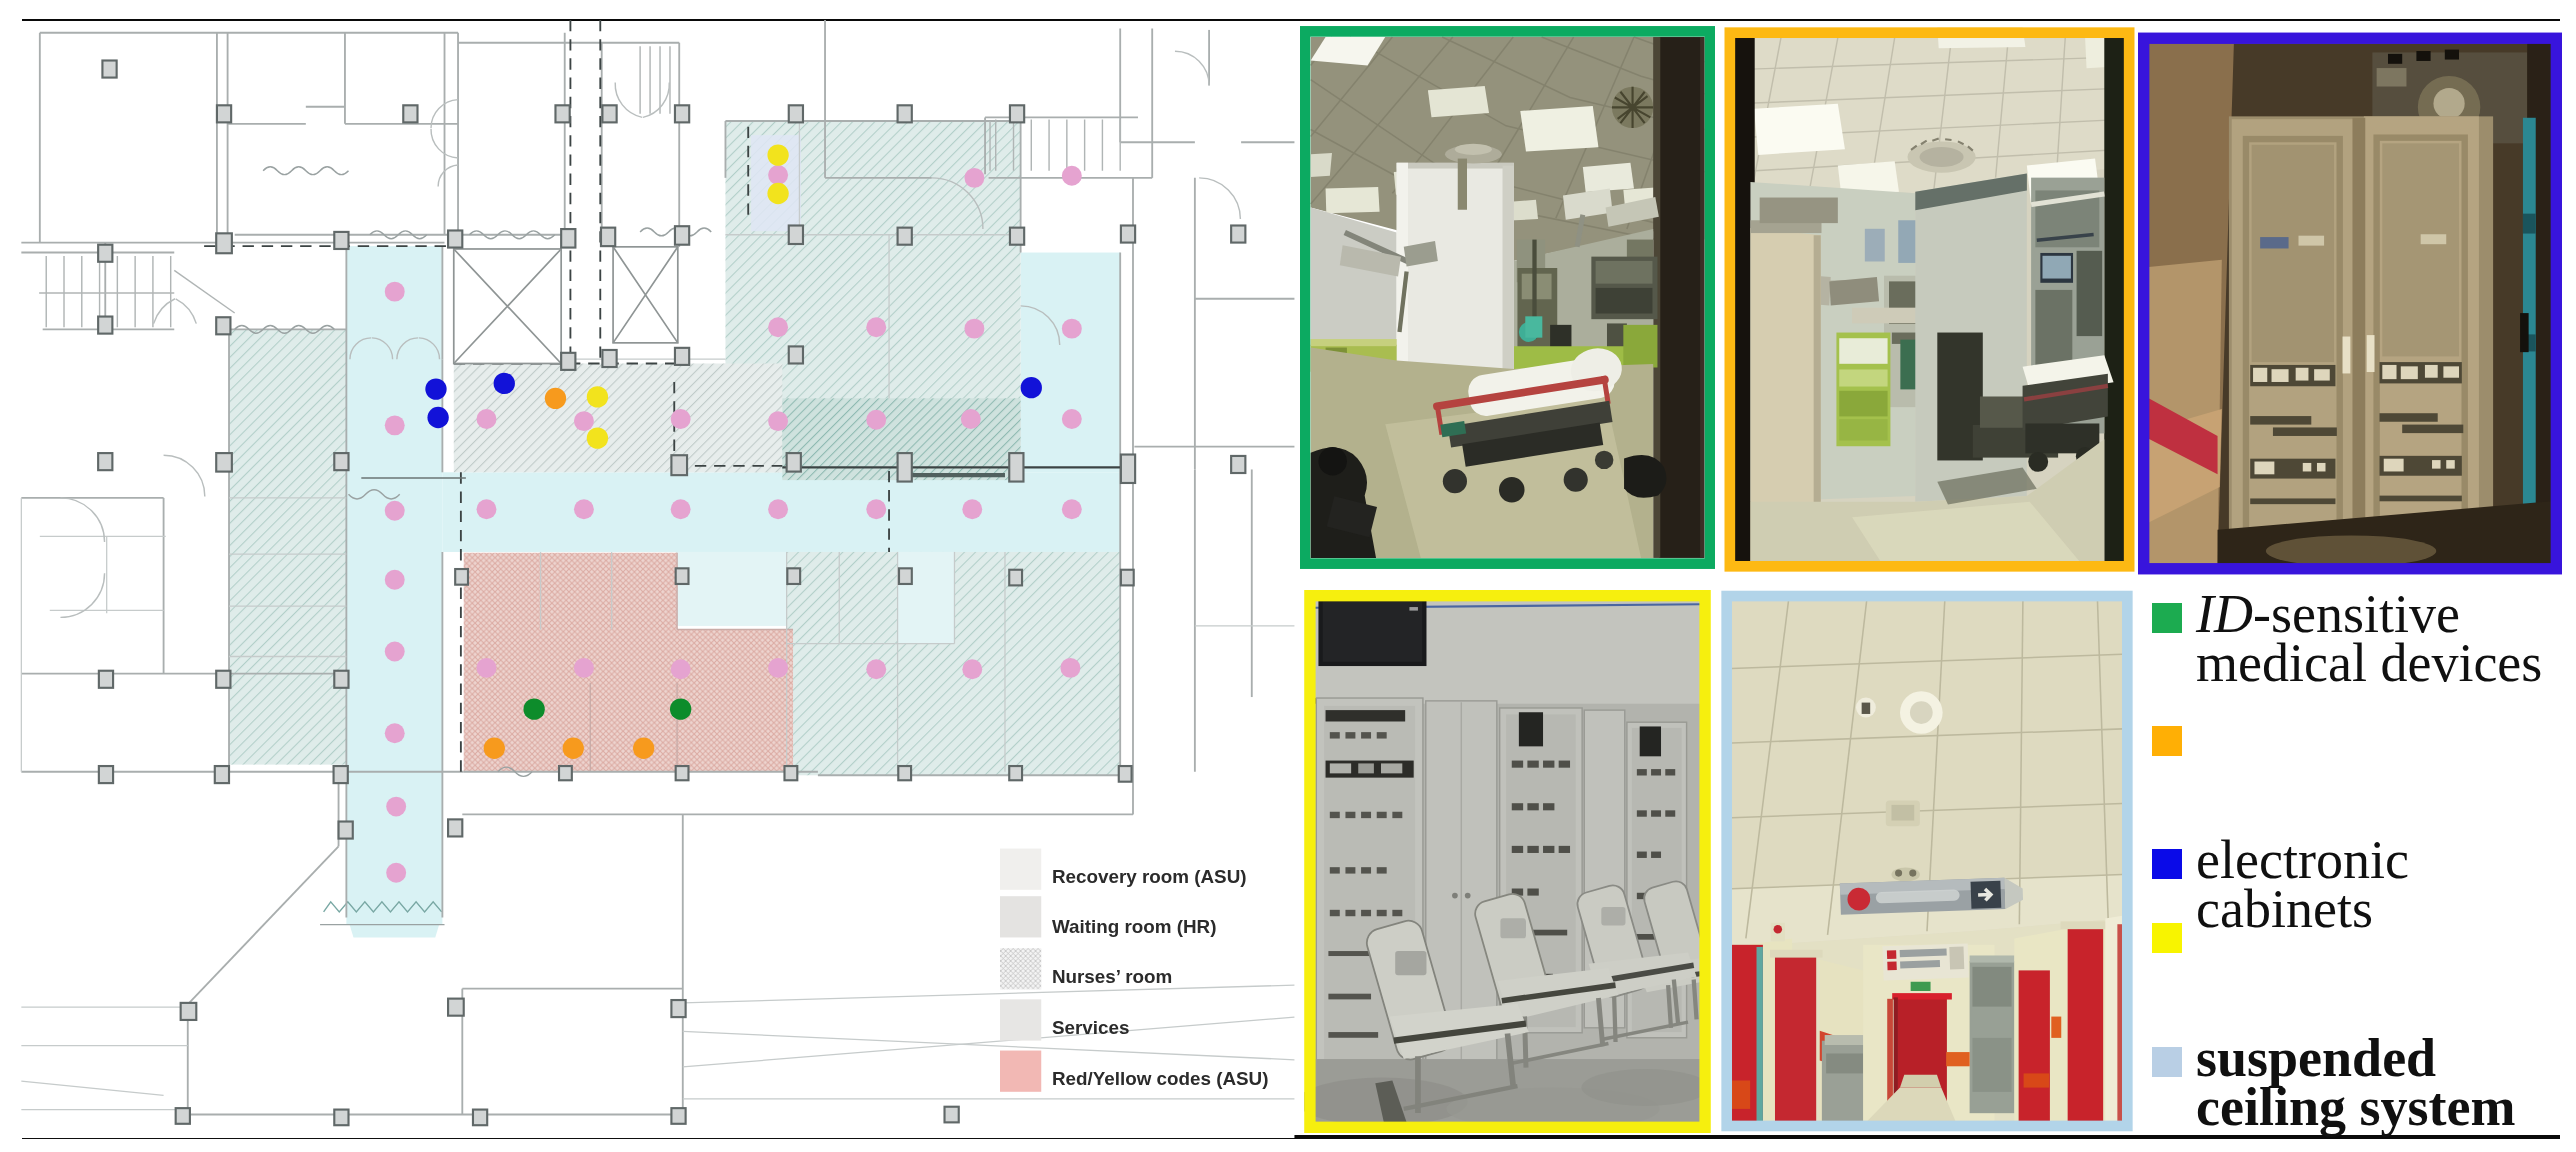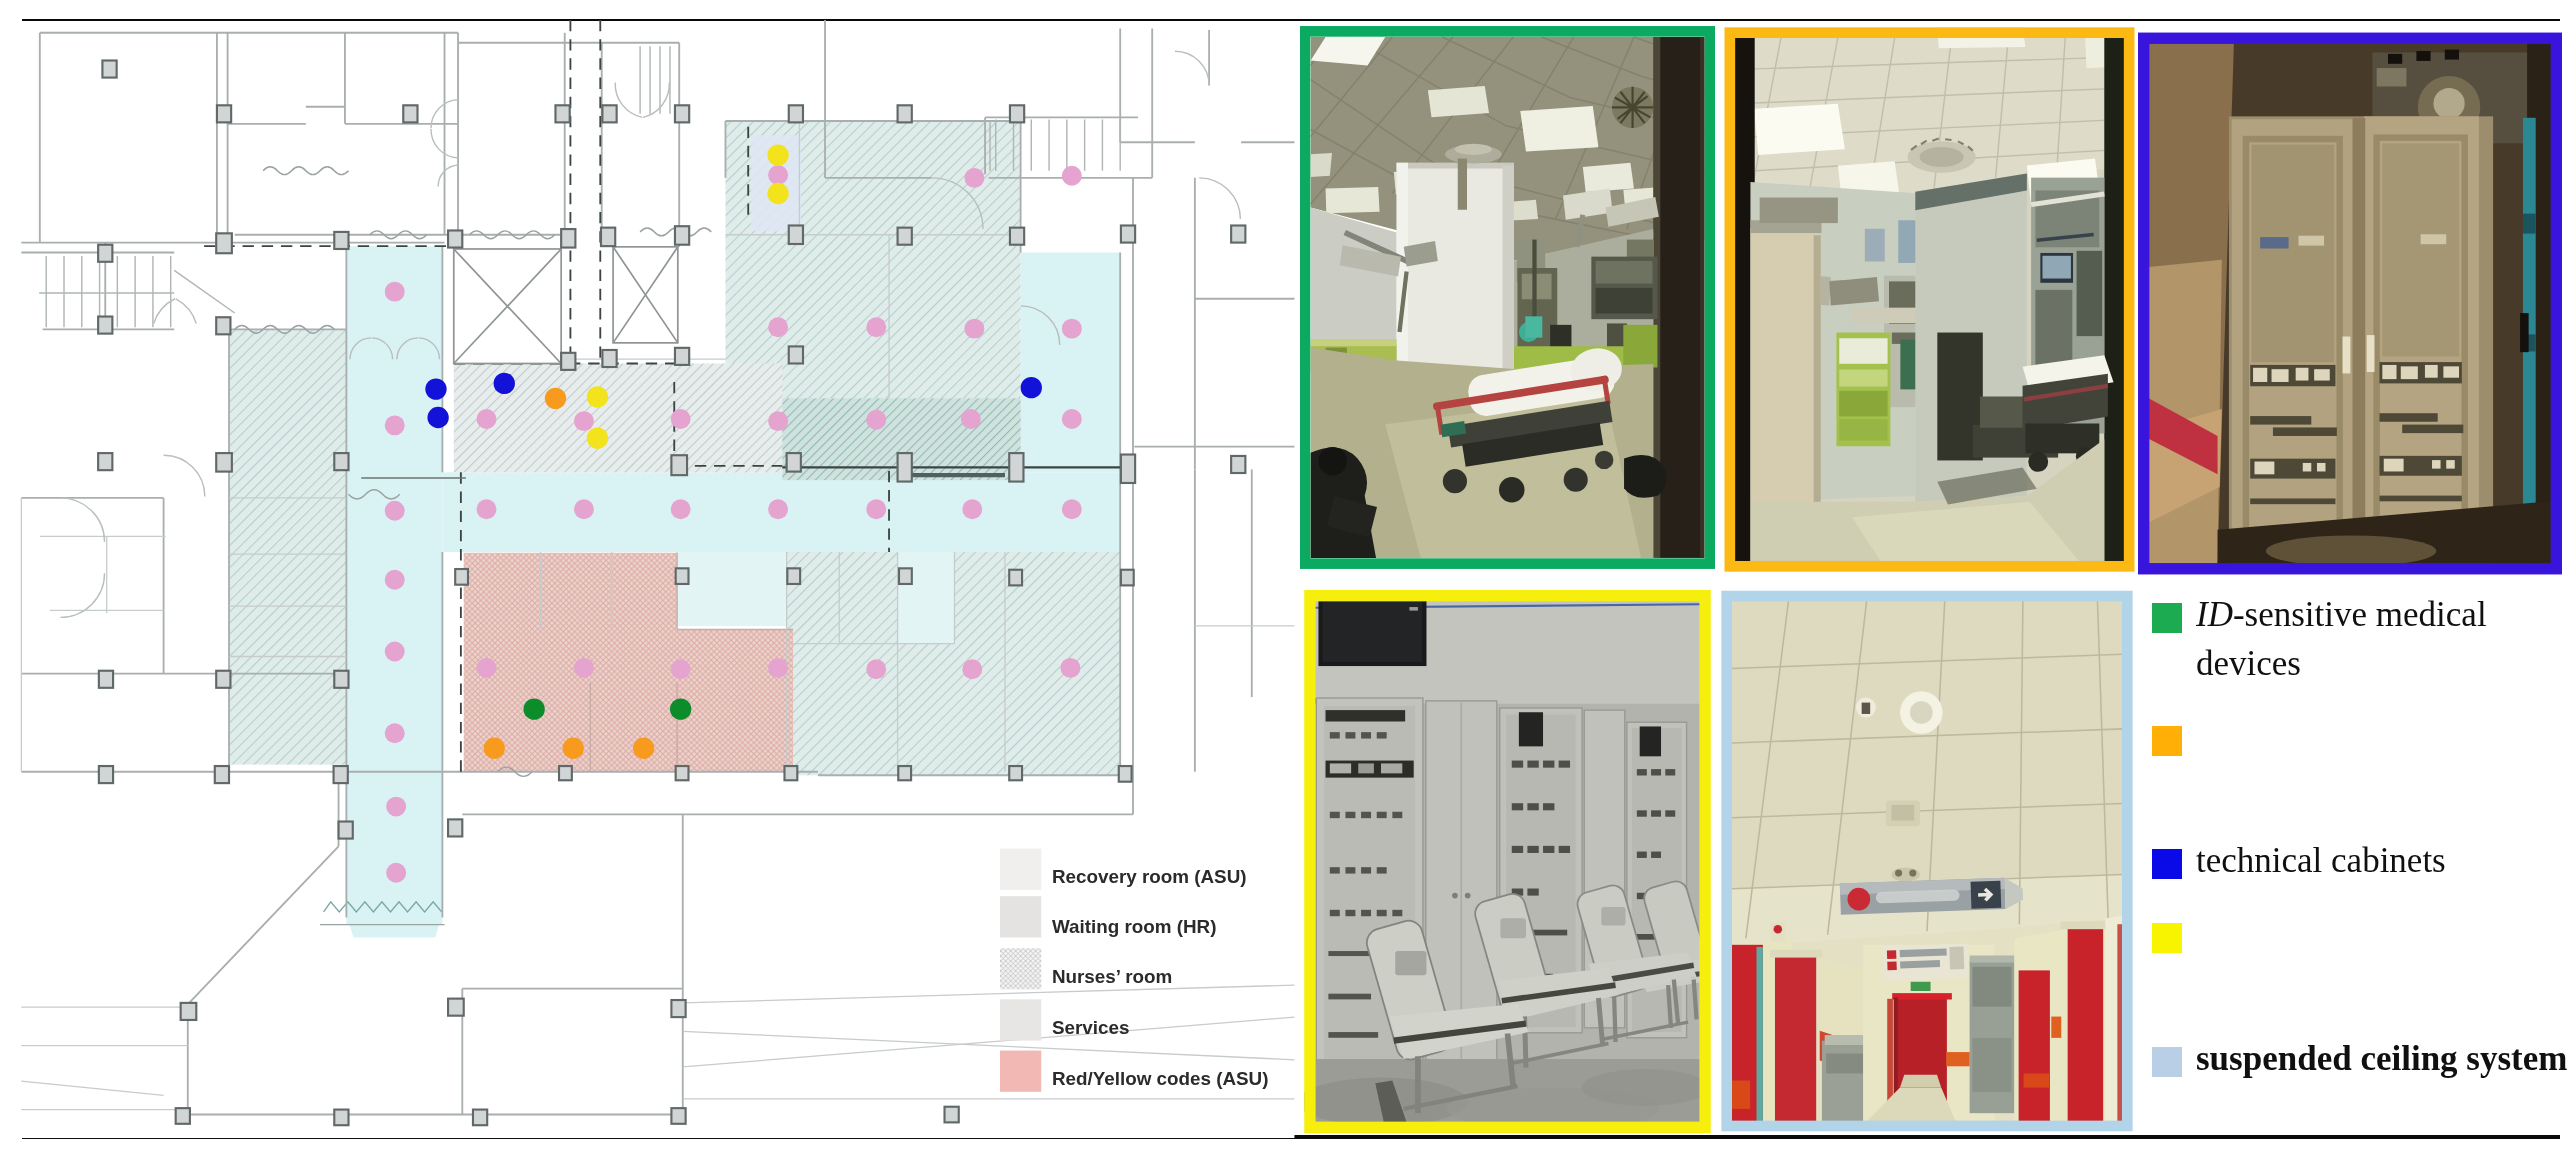--- a/index.html
+++ b/index.html
@@ -944,28 +944,28 @@
 
 <rect x="317" y="650" width="33" height="20" fill="#e06020"></rect>
 <rect x="426" y="680" width="36" height="20" fill="#d84818"></rect>
 <rect x="15" y="690" width="26" height="40" fill="#d84818"></rect>
 <rect x="465" y="600" width="14" height="30" fill="#e06020"></rect>
 
 <rect x="8" y="8" width="564" height="746" fill="none" stroke="#b2d4e9" stroke-width="15"></rect>
 </g>
 </svg>
 
-<div id="legend" class="abs" style="left:2147px;top:590px;width:429px;height:540px;font-family:'Liberation Serif',serif;color:#101010;font-size:35px;line-height:49px;">
+<div id="legend" class="abs" style="left:2147px;top:590px;width:429px;height:540px;font-family:'Liberation Serif',serif;color:#101010;font-size:54px;line-height:49px;">
 
   <div class="abs" style="left:5px;top:12.8px;width:30px;height:30px;background:#1cab50;"></div>
   <div class="abs" style="left:49px;top:0px;width:380px;"><i>ID</i>-sensitive medical devices</div>
 
   <div class="abs" style="left:5px;top:136px;width:30px;height:30px;background:#ffaf05;"></div>
 
   <div class="abs" style="left:5px;top:259px;width:30px;height:30px;background:#0a0ae8;"></div>
-  <div class="abs" style="left:49px;top:246px;width:380px;">technical cabinets</div>
+  <div class="abs" style="left:49px;top:246px;width:380px;">electronic cabinets</div>
 
   <div class="abs" style="left:5px;top:333px;width:30px;height:30px;background:#f8f400;"></div>
 
   <div class="abs" style="left:5px;top:457px;width:30px;height:30px;background:#b9cfe5;"></div>
   <div class="abs" style="left:49px;top:444px;width:380px;font-weight:bold;">suspended ceiling system</div>
 </div>
 
 
 </body></html>

